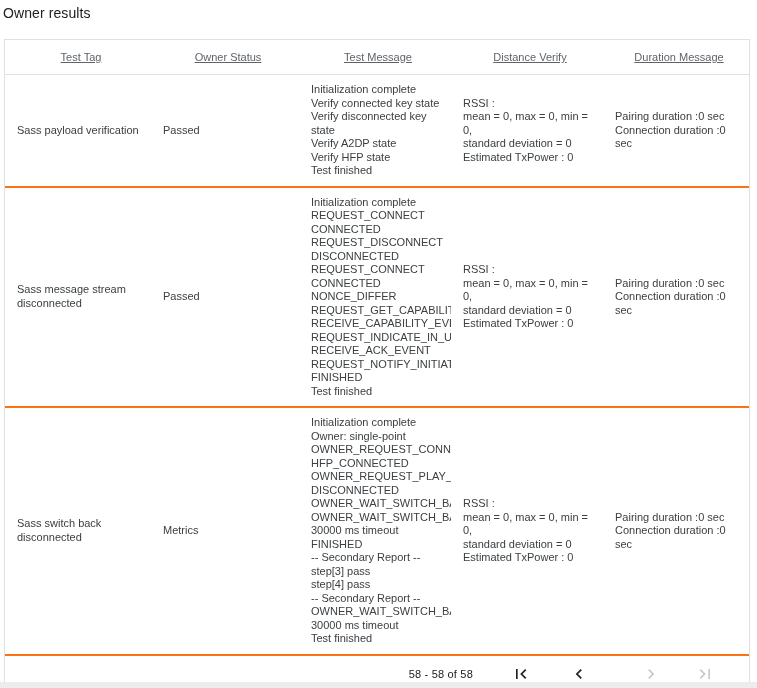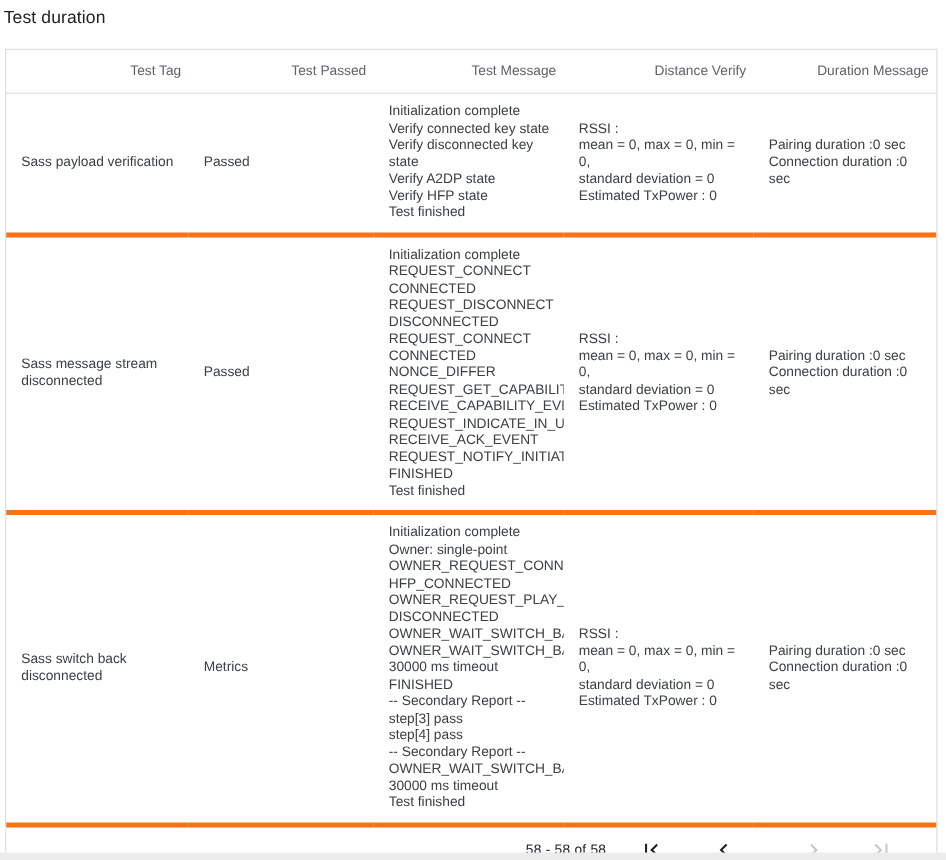--- a/index.html
+++ b/index.html
@@ -38,52 +38,53 @@
   }
   table.results col.c1 { width: 146px; }
   table.results col.c2 { width: 148px; }
   table.results col.c3 { width: 152px; }
   table.results col.c4 { width: 152px; }
   table.results col.c5 { width: auto;  }
   th {
     font-size: 11px;
     font-weight: 400;
     color: #5f6368;
-    text-align: right;
+    text-align: center;
     padding: 11px 6px 11px 12px;
     border-bottom: 1px solid #e0e0e0;
     white-space: nowrap;
     overflow: hidden;
+    text-decoration: underline;
   }
   td {
     font-size: 11px;
     color: #3c4043;
     vertical-align: middle;
     padding: 8px 6px 8px 12px;
-    border-bottom: 4px solid #f97316;
+    border-bottom: 2px solid #f97316;
     line-height: 13.5px;
   }
   td.multiline {
     white-space: pre-line;
     overflow: hidden;
   }
   td.col-message {
     padding-right: 0;
   }
   .pagination {
     display: flex;
     align-items: center;
     justify-content: flex-end;
     height: 37px;
     padding-right: 26px;
     font-size: 11px;
     color: #202124;
   }
   .range-label {
-    margin-right: 18px;
+    margin-right: 30px;
     letter-spacing: 0.2px;
     padding-left: 19px;
   }
   .pg-btn {
     width: 36px;
     height: 36px;
     background: transparent;
     border: none;
     padding: 0;
     display: flex;
@@ -103,35 +104,35 @@
     left: 0;
     bottom: 0;
     width: 757px;
     height: 6px;
     background: #ececec;
   }
 </style>
 </head>
 <body>
 
-<div class="page-title">Test duration</div>
+<div class="page-title">Owner results</div>
 
 <div class="card">
   <table class="results">
     <colgroup>
       <col class="c1">
         <col class="c2">
         <col class="c3">
         <col class="c4">
         <col class="c5">
     </colgroup>
     <thead>
       <tr>
         <th>Test Tag</th>
-        <th>Test Passed</th>
+        <th>Owner Status</th>
         <th>Test Message</th>
         <th>Distance Verify</th>
         <th>Duration Message</th>
       </tr>
     </thead>
     <tbody>
       <tr>
         <td class="col-tag">Sass payload verification</td>
         <td class="col-status">Passed</td>
         <td class="multiline col-message">Initialization complete

